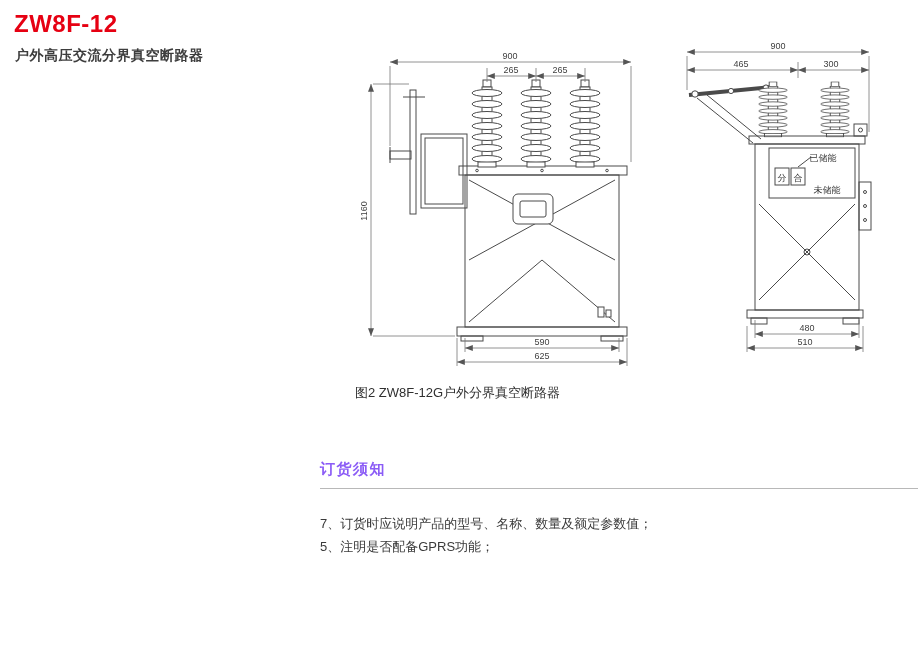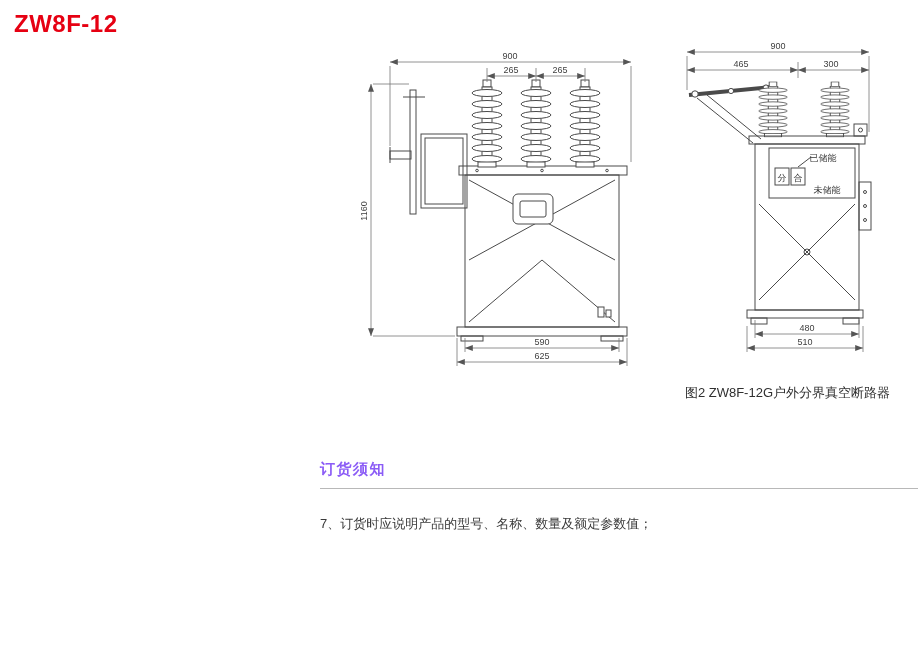--- a/index.html
+++ b/index.html
@@ -13,37 +13,38 @@
     font-size:24px; font-weight:700; color:#e60012; letter-spacing:0.5px;
   }
   .subtitle {
     position:absolute; left:15px; top:47px;
     font-size:14px; font-weight:600; color:#3d3d3d; letter-spacing:0.5px;
   }
   .figure-area { position:absolute; left:355px; top:40px; width:535px; height:365px; }
   .front-view { position:absolute; left:0; top:8px; }
   .side-view  { position:absolute; left:318px; top:0; }
   .caption {
-    position:absolute; left:0; top:344px; width:100%; text-align:right;
+    position:absolute; left:0; top:344px; width:100%; text-align:left;
     font-size:13px; color:#2f2f2f;
   }
   .ordering { position:absolute; left:320px; top:460px; width:598px; }
   .ordering h2 { font-size:15px; font-weight:600; color:#8b5cf6; letter-spacing:1.5px; }
   .ordering .rule { height:1px; background:#b8b8b8; margin-top:9px; }
   .ordering ol { list-style:none; margin-top:23px; }
   .ordering li { font-size:13px; line-height:23px; color:#3a3a3a; }
   svg text { font-size:9px; fill:#3f3f3f; font-family:"Liberation Sans","DejaVu Sans",sans-serif; }
   svg .panel-text text { font-size:9px; fill:#333; }
 </style>
 </head>
 <body>
 
 <div class="page">
 
   <h1 class="model">ZW8F-12</h1>
+  <div class="subtitle">户外高压交流分界真空断路器</div>
 
   <div class="figure-area">
 
     <svg class="front-view" width="310" height="340" viewBox="0 0 310 340">
       <defs>
         <marker id="dimArrow" markerWidth="9" markerHeight="8" refX="8.3" refY="4" orient="auto-start-reverse" markerUnits="userSpaceOnUse">
           <path d="M0.5,1 L8.3,4 L0.5,7 Z" fill="#555"></path>
         </marker>
         <g id="ins">
           <rect x="-4" y="0" width="8" height="7" fill="#fff"></rect>
@@ -190,16 +191,17 @@
     </svg>
 
     <div class="caption">图2 ZW8F-12G户外分界真空断路器</div>
   </div>
 
   <section class="ordering">
     <h2>订货须知</h2>
     <div class="rule"></div>
     <ol>
       <li>7、订货时应说明产品的型号、名称、数量及额定参数值；</li>
+      <li>5、注明是否配备GPRS功能；</li>
     </ol>
   </section>
 
 </div>
 
 </body></html>

